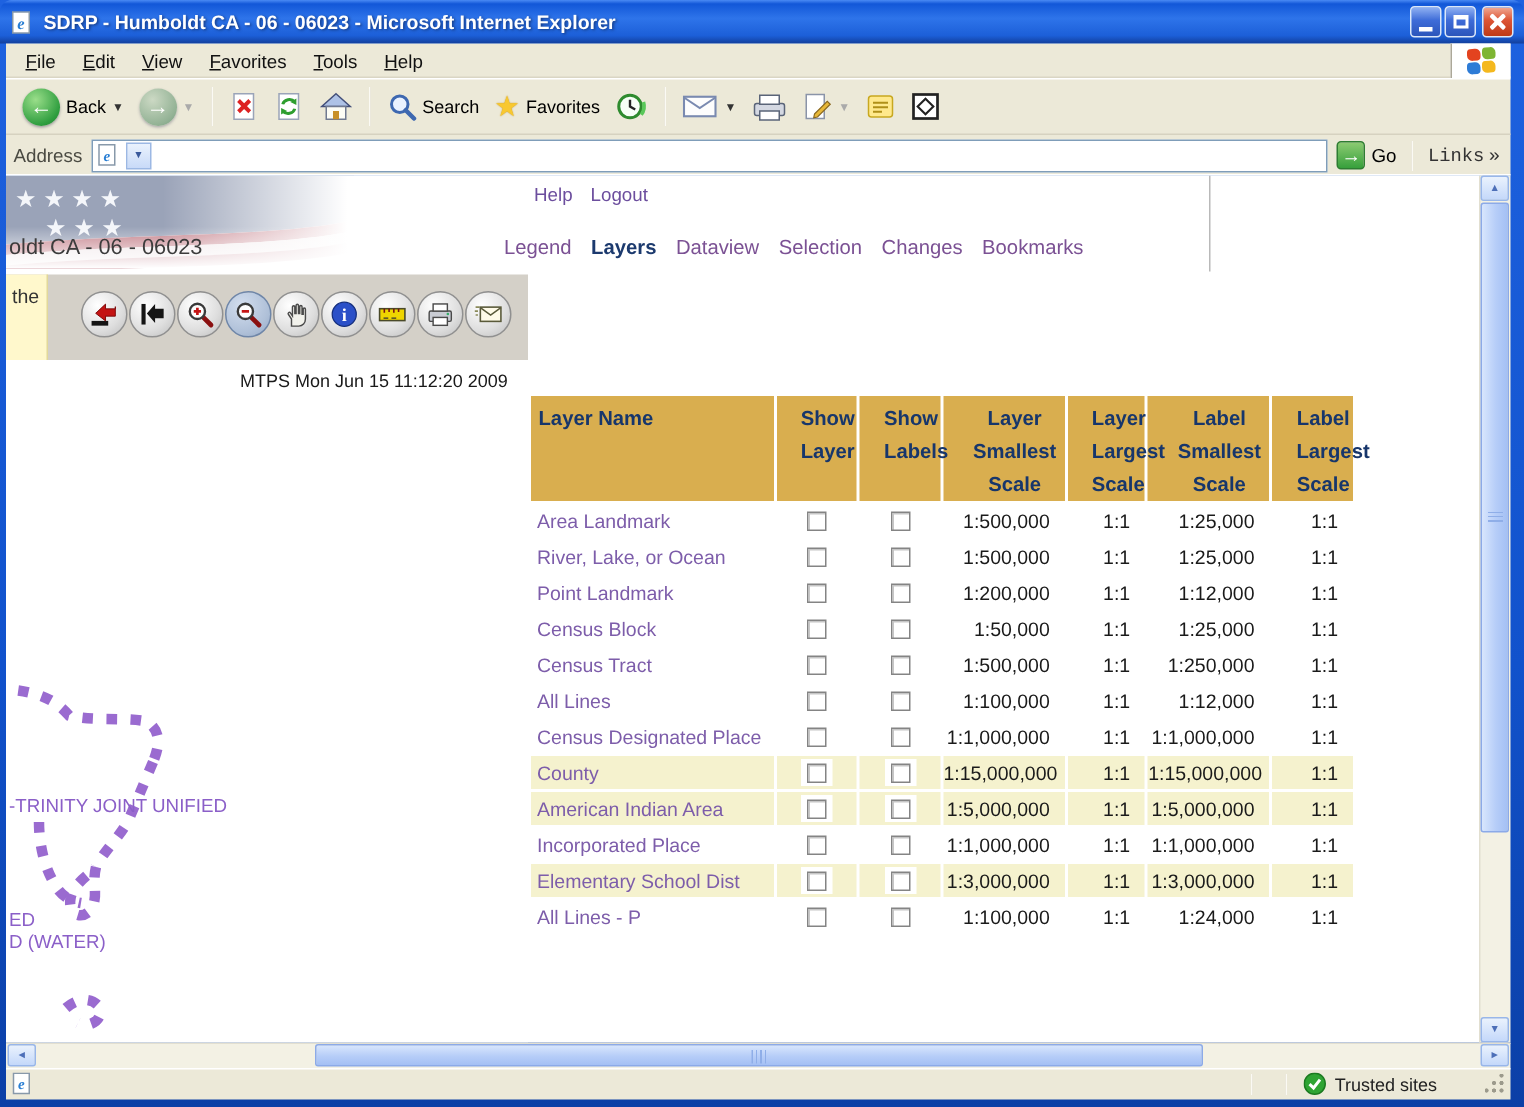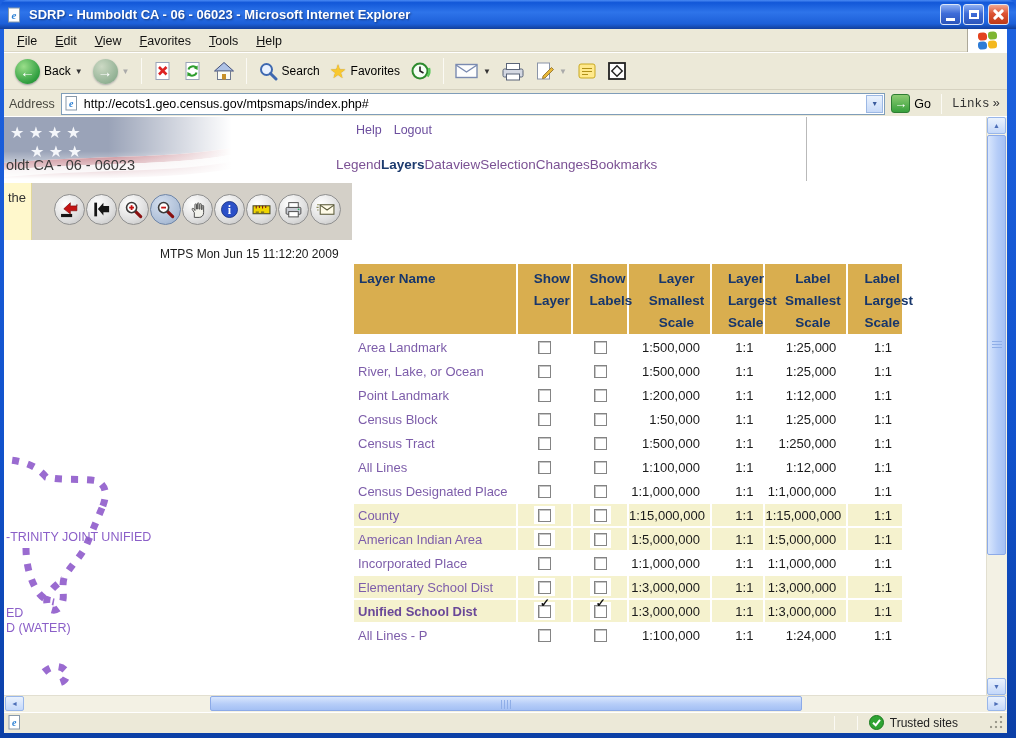--- a/index.html
+++ b/index.html
@@ -59,21 +59,21 @@
   .go-btn { display:flex; align-items:center; gap:4px; color:#000; }
   .go-icon { width:19px; height:19px; background:linear-gradient(180deg,#8CCB72,#37A03C); border:1px solid #2E7D32; border-radius:3px;
     color:#fff; font-weight:bold; font-size:13px; display:flex; align-items:center; justify-content:center; }
   .links-area { display:flex; align-items:center; gap:3px; color:#333; padding-right:2px;font-family:Liberation Mono, monospace; }
   
   .page { position:absolute; left:4px; top:117px; width:982px; height:578px; background:#fff; overflow:hidden; }
   .hdr-divider { position:absolute; left:802px; top:0; width:1px; height:64px; background:#B9B9B9; }
   .help-row { position:absolute; left:352px; top:6px; display:flex; gap:12px; font-size:12.5px; }
   .plink { color:#6C4E9E; }
   .entity-title { position:absolute; left:2px; top:40px; font-size:14.5px; color:#3C3C3C; white-space:nowrap; }
-  .nav-row { position:absolute; left:332px; top:40px; display:flex; font-size:13.5px; }
+  .nav-row { position:absolute; left:332px; top:40px; display:flex; gap:13px; font-size:13.5px; }
   .nav-link { color:#7B5194; }
   .nav-link.active { color:#1C3A6E; font-weight:bold; }
   
   .tool-band { position:absolute; left:0; top:66px; width:348px; height:57px; background:#D4D0C8; }
   .side-box { position:absolute; left:0; top:0; width:28px; height:68px; background:#FFF8CC; border-right:1px solid #E2D89A;
     font-size:13px; color:#333; padding:7px 0 0 4px; }
   .map-btn-row { position:absolute; left:50px; top:11px; display:flex; gap:1px; }
   .circ-btn { width:31px; height:31px; border-radius:50%; border:1px solid #909090;
     background:radial-gradient(circle at 35% 30%,#FFFFFF,#DEDEDE 60%,#BDBDBD); display:flex; align-items:center; justify-content:center; }
   .circ-btn svg { width:19px; height:19px; }
@@ -254,21 +254,20 @@
   </span>
 </div>
 
 <div class="addressbar">
   <span>Address</span>
   <span class="addr-input">
     <svg width="15" height="15">
       <rect x="1" y="0.5" width="10.5" height="13.5" fill="#fff" stroke="#8899AA"></rect>
       <text x="6.2" y="11" font-size="10" fill="#2A7FD4" font-family="Liberation Serif, serif" font-style="italic" font-weight="bold" text-anchor="middle">e</text>
     </svg>
-    <span class="addr-url">http://ecots1.geo.census.gov/mtpsmaps/index.php#</span>
     <span class="addr-drop">▼</span>
   </span>
   <span class="go-btn">
     <span class="go-icon">→</span>
     <span>Go</span>
   </span>
   <span class="tsep" style="height:20px"></span>
   <span class="links-area">
     <span>Links</span>
     <span>»</span>
@@ -535,29 +534,20 @@
         </tr>
         <tr class="band">
           <td class="name">Elementary School Dist</td>
           <td class="cbc"><span class="cbwrap"><span class="cb"></span></span></td>
           <td class="cbc"><span class="cbwrap"><span class="cb"></span></span></td>
           <td class="num">1:3,000,000</td>
           <td class="num">1:1</td>
           <td class="num">1:3,000,000</td>
           <td class="num">1:1</td>
         </tr>
-        <tr class="band">
-          <td class="name bold">Unified School Dist</td>
-          <td class="cbc"><span class="cbwrap"><span class="cb checked"></span></span></td>
-          <td class="cbc"><span class="cbwrap"><span class="cb checked"></span></span></td>
-          <td class="num">1:3,000,000</td>
-          <td class="num">1:1</td>
-          <td class="num">1:3,000,000</td>
-          <td class="num">1:1</td>
-        </tr>
         <tr>
           <td class="name">All Lines - P</td>
           <td class="cbc"><span class="cbwrap"><span class="cb"></span></span></td>
           <td class="cbc"><span class="cbwrap"><span class="cb"></span></span></td>
           <td class="num">1:100,000</td>
           <td class="num">1:1</td>
           <td class="num">1:24,000</td>
           <td class="num">1:1</td>
         </tr>
       </tbody>

